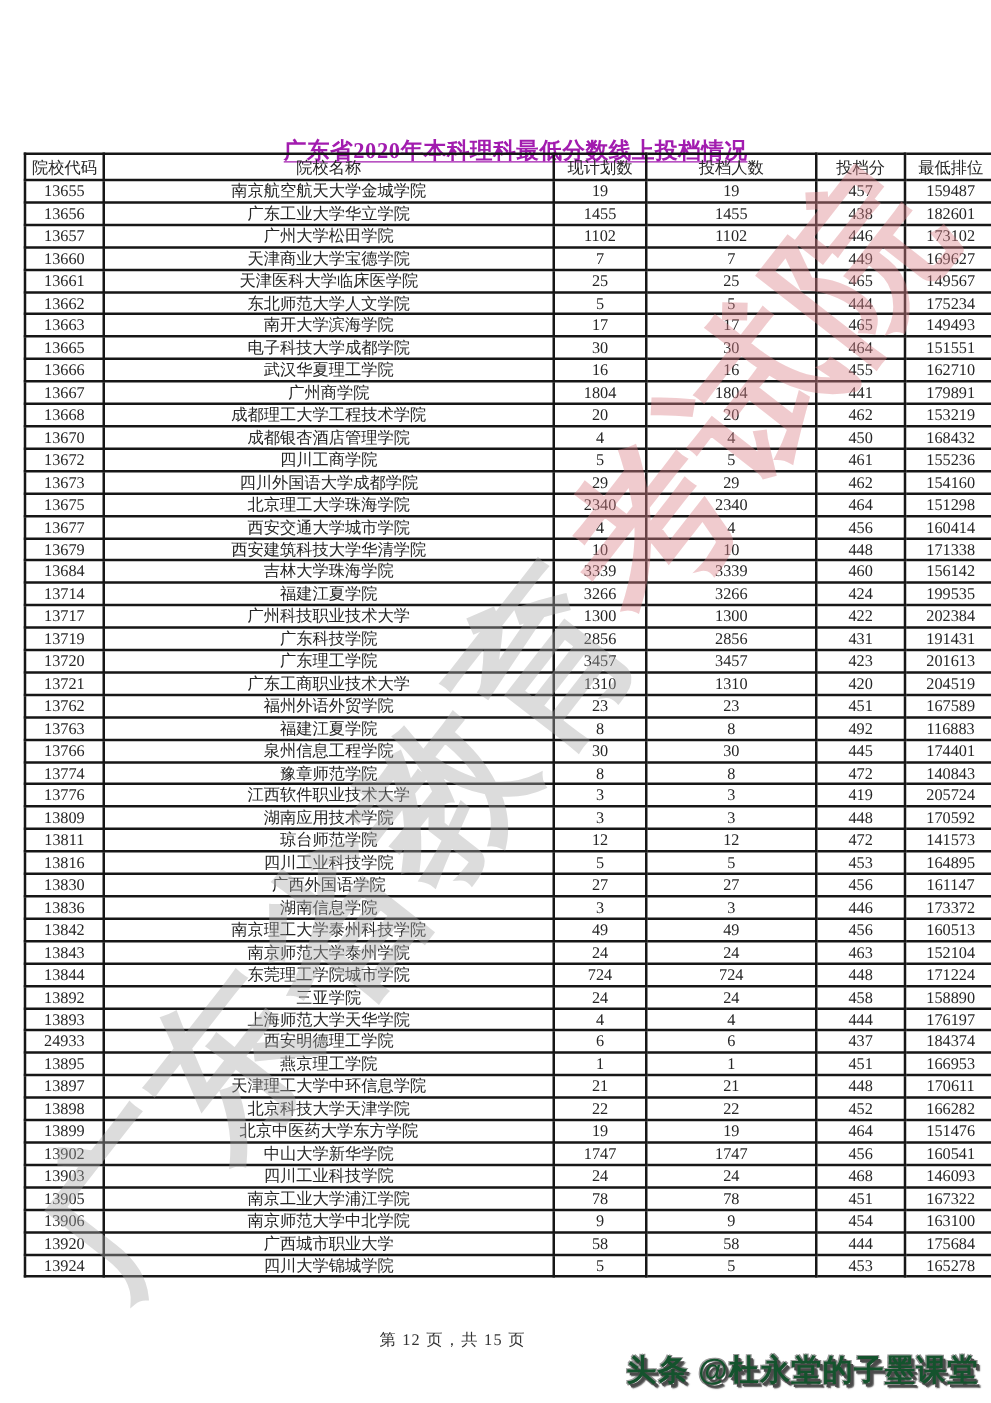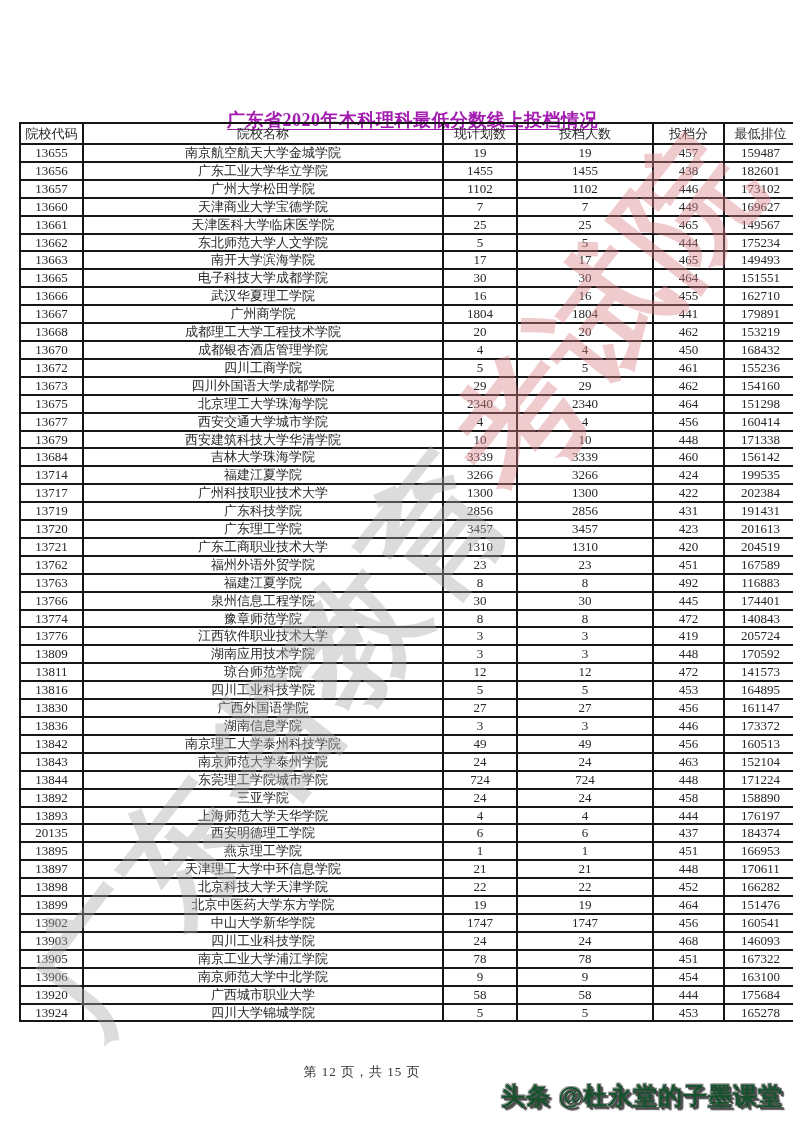--- a/index.html
+++ b/index.html
@@ -362,21 +362,21 @@
       </tr>
       <tr>
         <td class="c0">13893</td>
         <td class="c1">上海师范大学天华学院</td>
         <td class="c2">4</td>
         <td class="c3">4</td>
         <td class="c4">444</td>
         <td class="c5">176197</td>
       </tr>
       <tr>
-        <td class="c0">20135</td>
+        <td class="c0">24933</td>
         <td class="c1">西安明德理工学院</td>
         <td class="c2">6</td>
         <td class="c3">6</td>
         <td class="c4">437</td>
         <td class="c5">184374</td>
       </tr>
       <tr>
         <td class="c0">13895</td>
         <td class="c1">燕京理工学院</td>
         <td class="c2">1</td>

